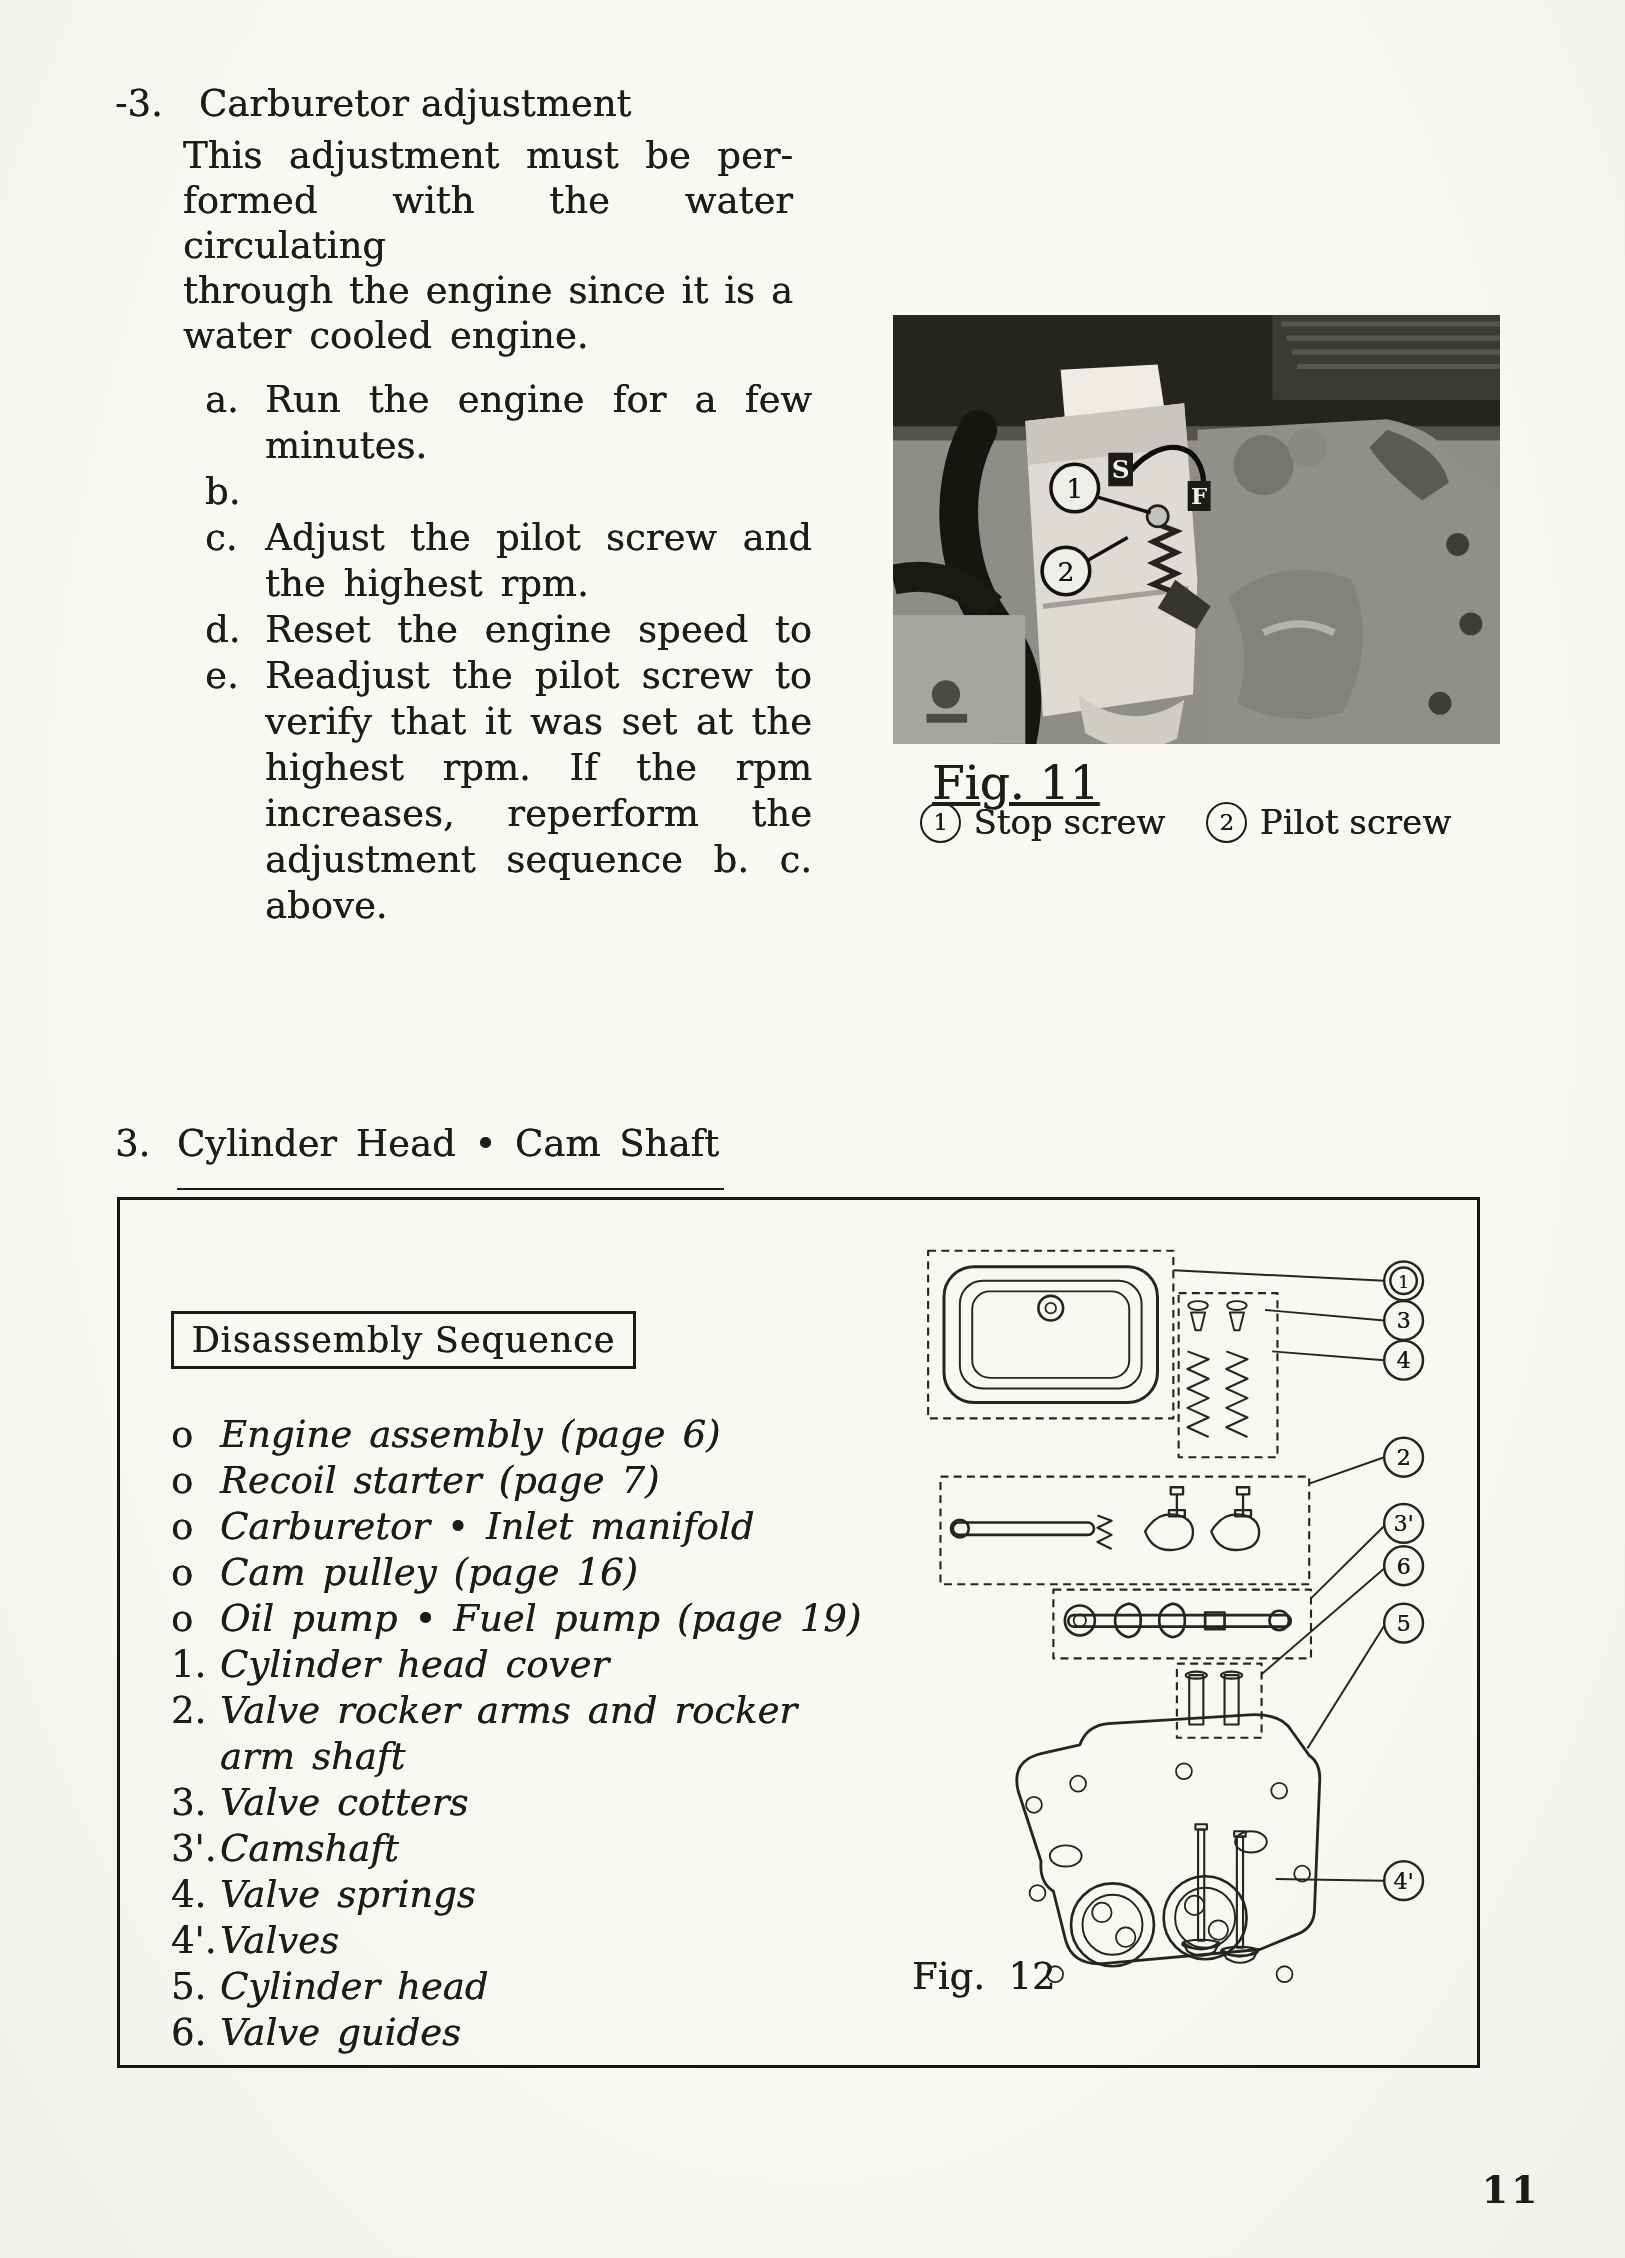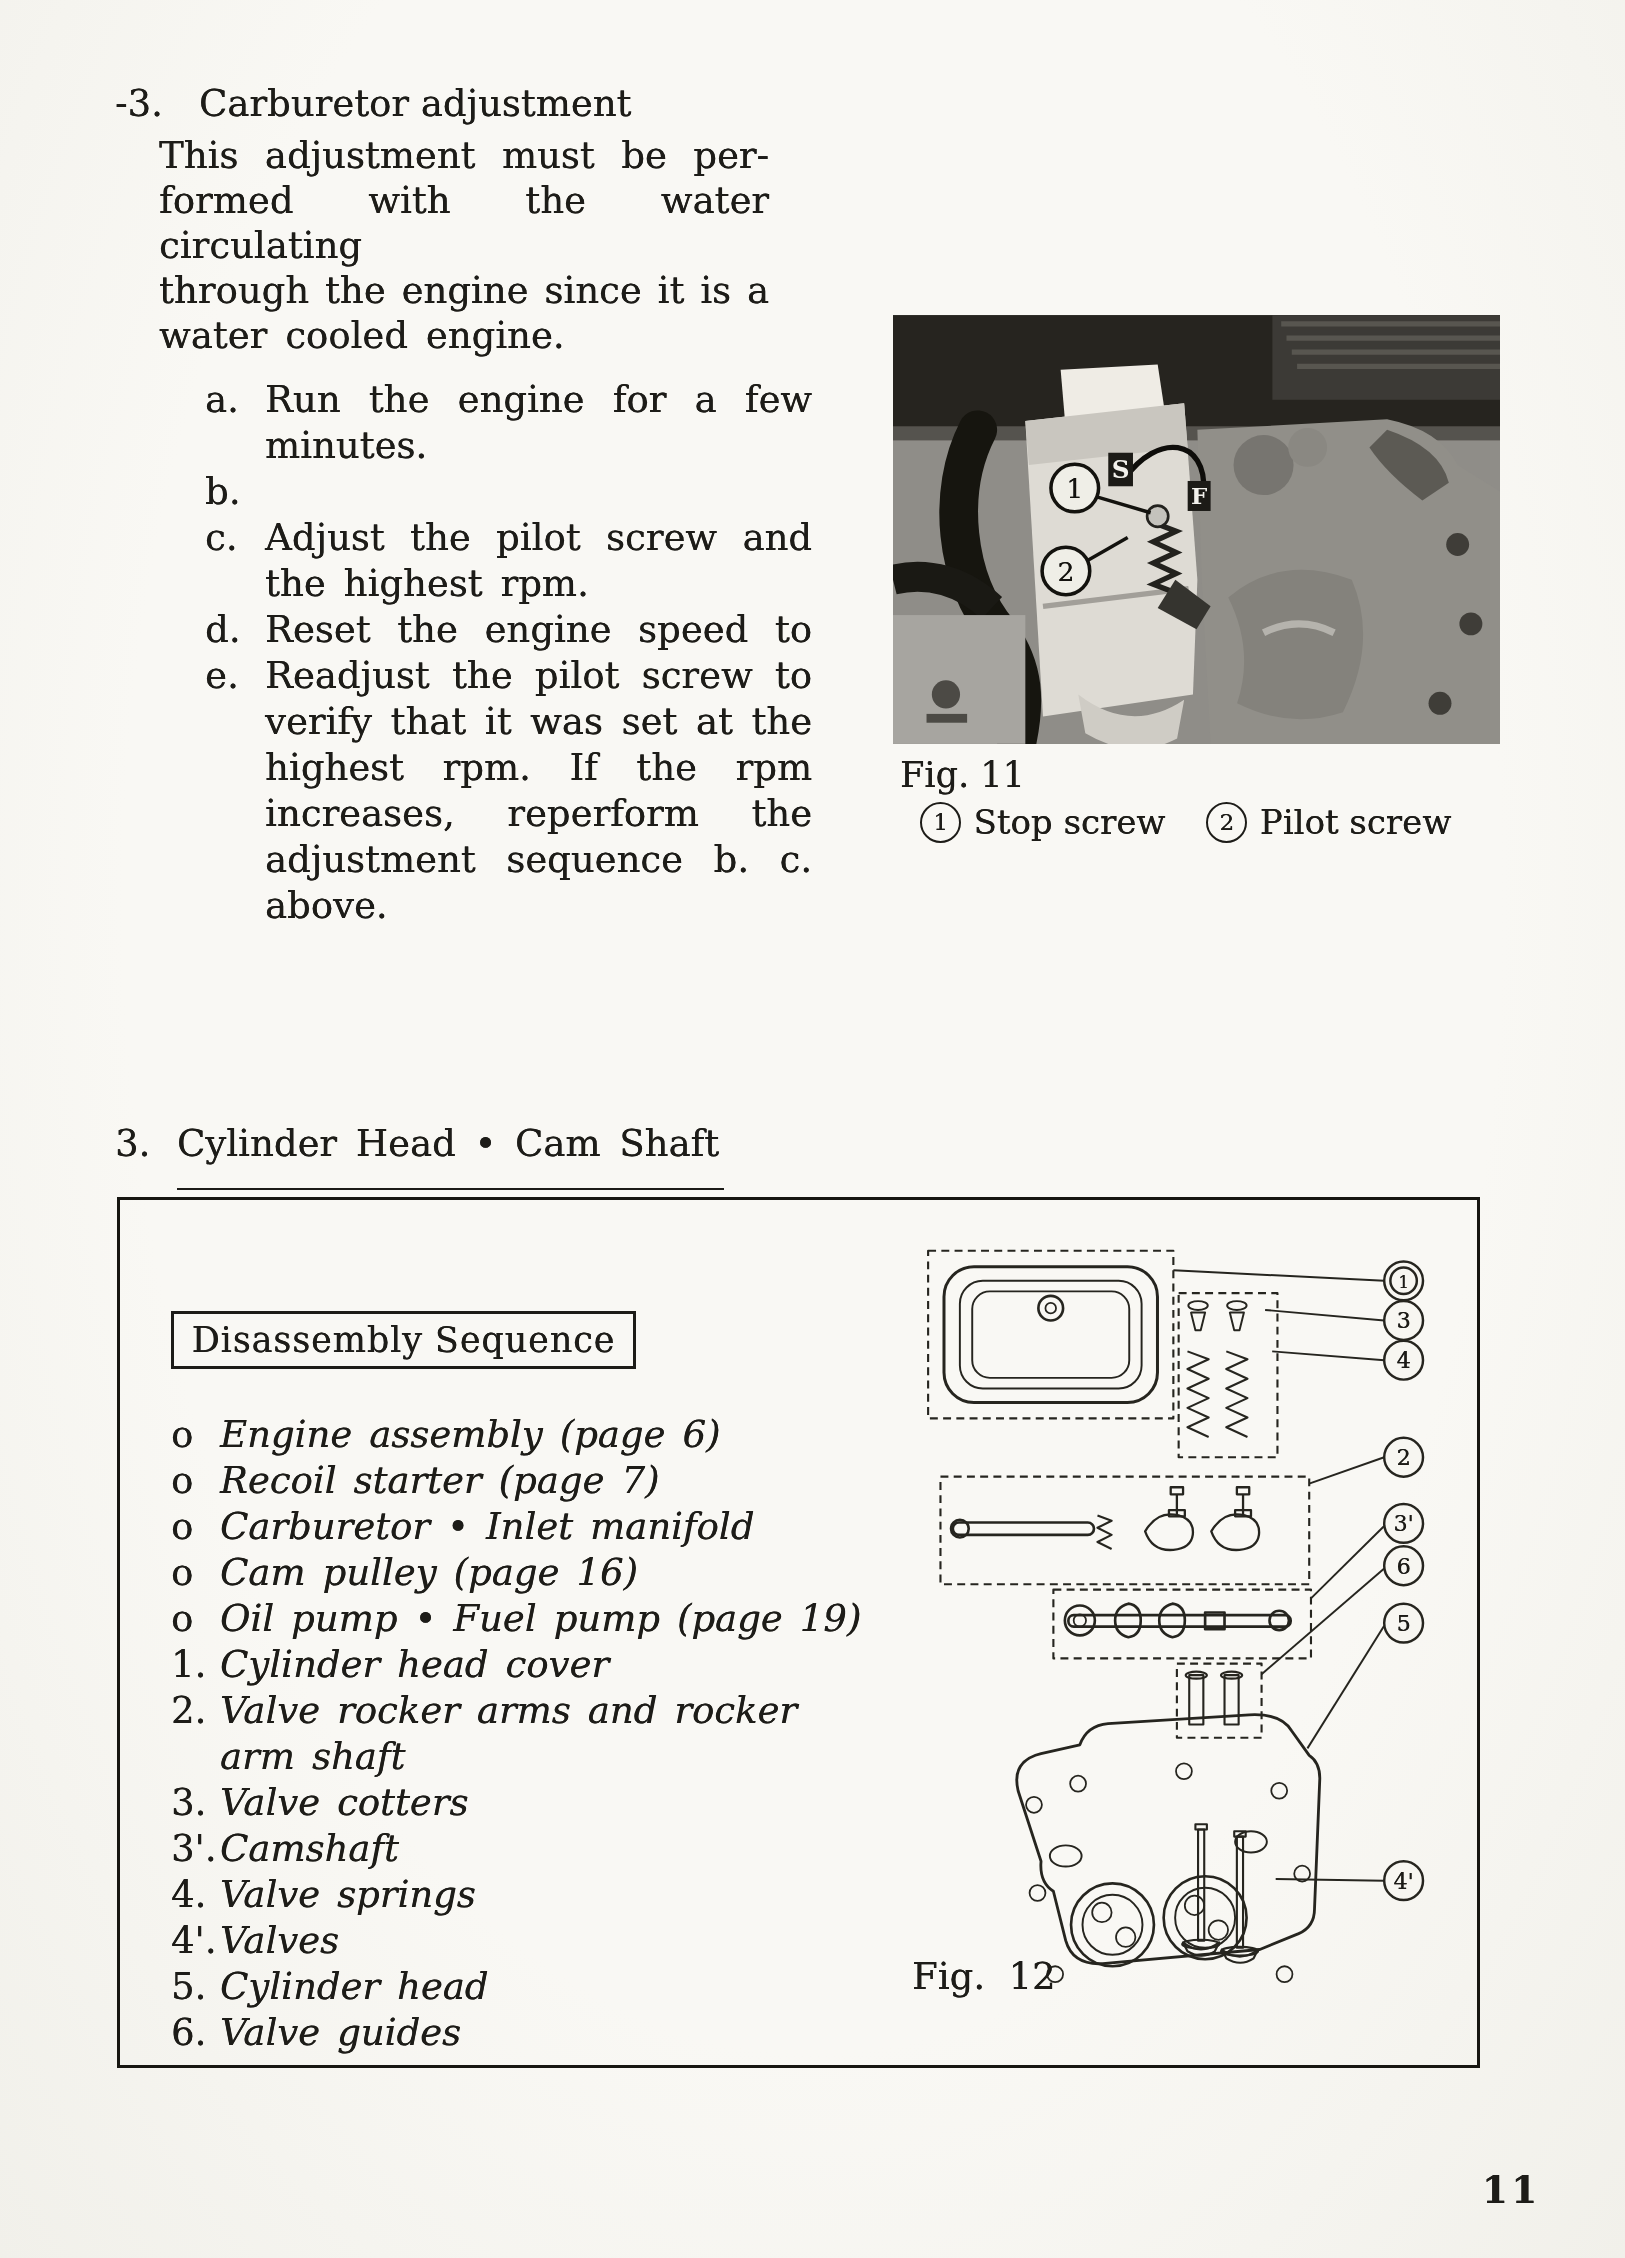--- a/index.html
+++ b/index.html
@@ -11,32 +11,32 @@
     font-family:"DejaVu Serif", serif;
     text-shadow:0.3px 0 0 currentColor;
     overflow:hidden;
   }
   .abs{position:absolute;}
 
   
   .carb{left:115px;top:81px;width:706px;font-size:37px;line-height:45px;}
   .carb-head{display:flex;}
   .carb-marker{width:84px;flex:none;}
-  .carb-intro{margin-left:44px;width:610px;margin-top:7px;}
+  .carb-intro{margin-left:68px;width:610px;margin-top:7px;}
   .jl{text-align:justify;text-align-last:justify;}
   .ll{text-align:left;word-spacing:6.2px;}
   .steps{margin-left:90px;margin-top:19.4px;line-height:46px;}
   .step{display:flex;}
   .step-label{width:60px;flex:none;}
   .step-lines{width:547px;}
 
   
   .photo{left:893px;top:315px;width:607px;height:429px;background:#8f8d88;}
   .photo svg{display:block;width:100%;height:100%;}
-  .fig11-caption{left:900px;top:755px;font-size:35px;white-space:pre;}
+  .fig11-caption{left:932px;top:755px;font-size:47px;white-space:pre;text-decoration:underline;}
   .fig11-legend{left:920px;top:799px;display:flex;column-gap:41px;font-size:34px;line-height:46px;}
   .legend-item{display:flex;align-items:center;column-gap:12.4px;}
   .cnum{display:inline-flex;align-items:center;justify-content:center;
         width:37px;height:37px;border:2.6px solid #1d1c18;border-radius:50%;
         font-size:23px;line-height:1;flex:none;}
 
   
   .sec3{left:115px;top:1122px;font-size:37px;display:flex;}
   .sec3-num{width:62px;flex:none;}
   .sec3-title{border-bottom:2.6px solid #1d1c18;padding-bottom:23px;padding-right:5.3px;word-spacing:7px;}

